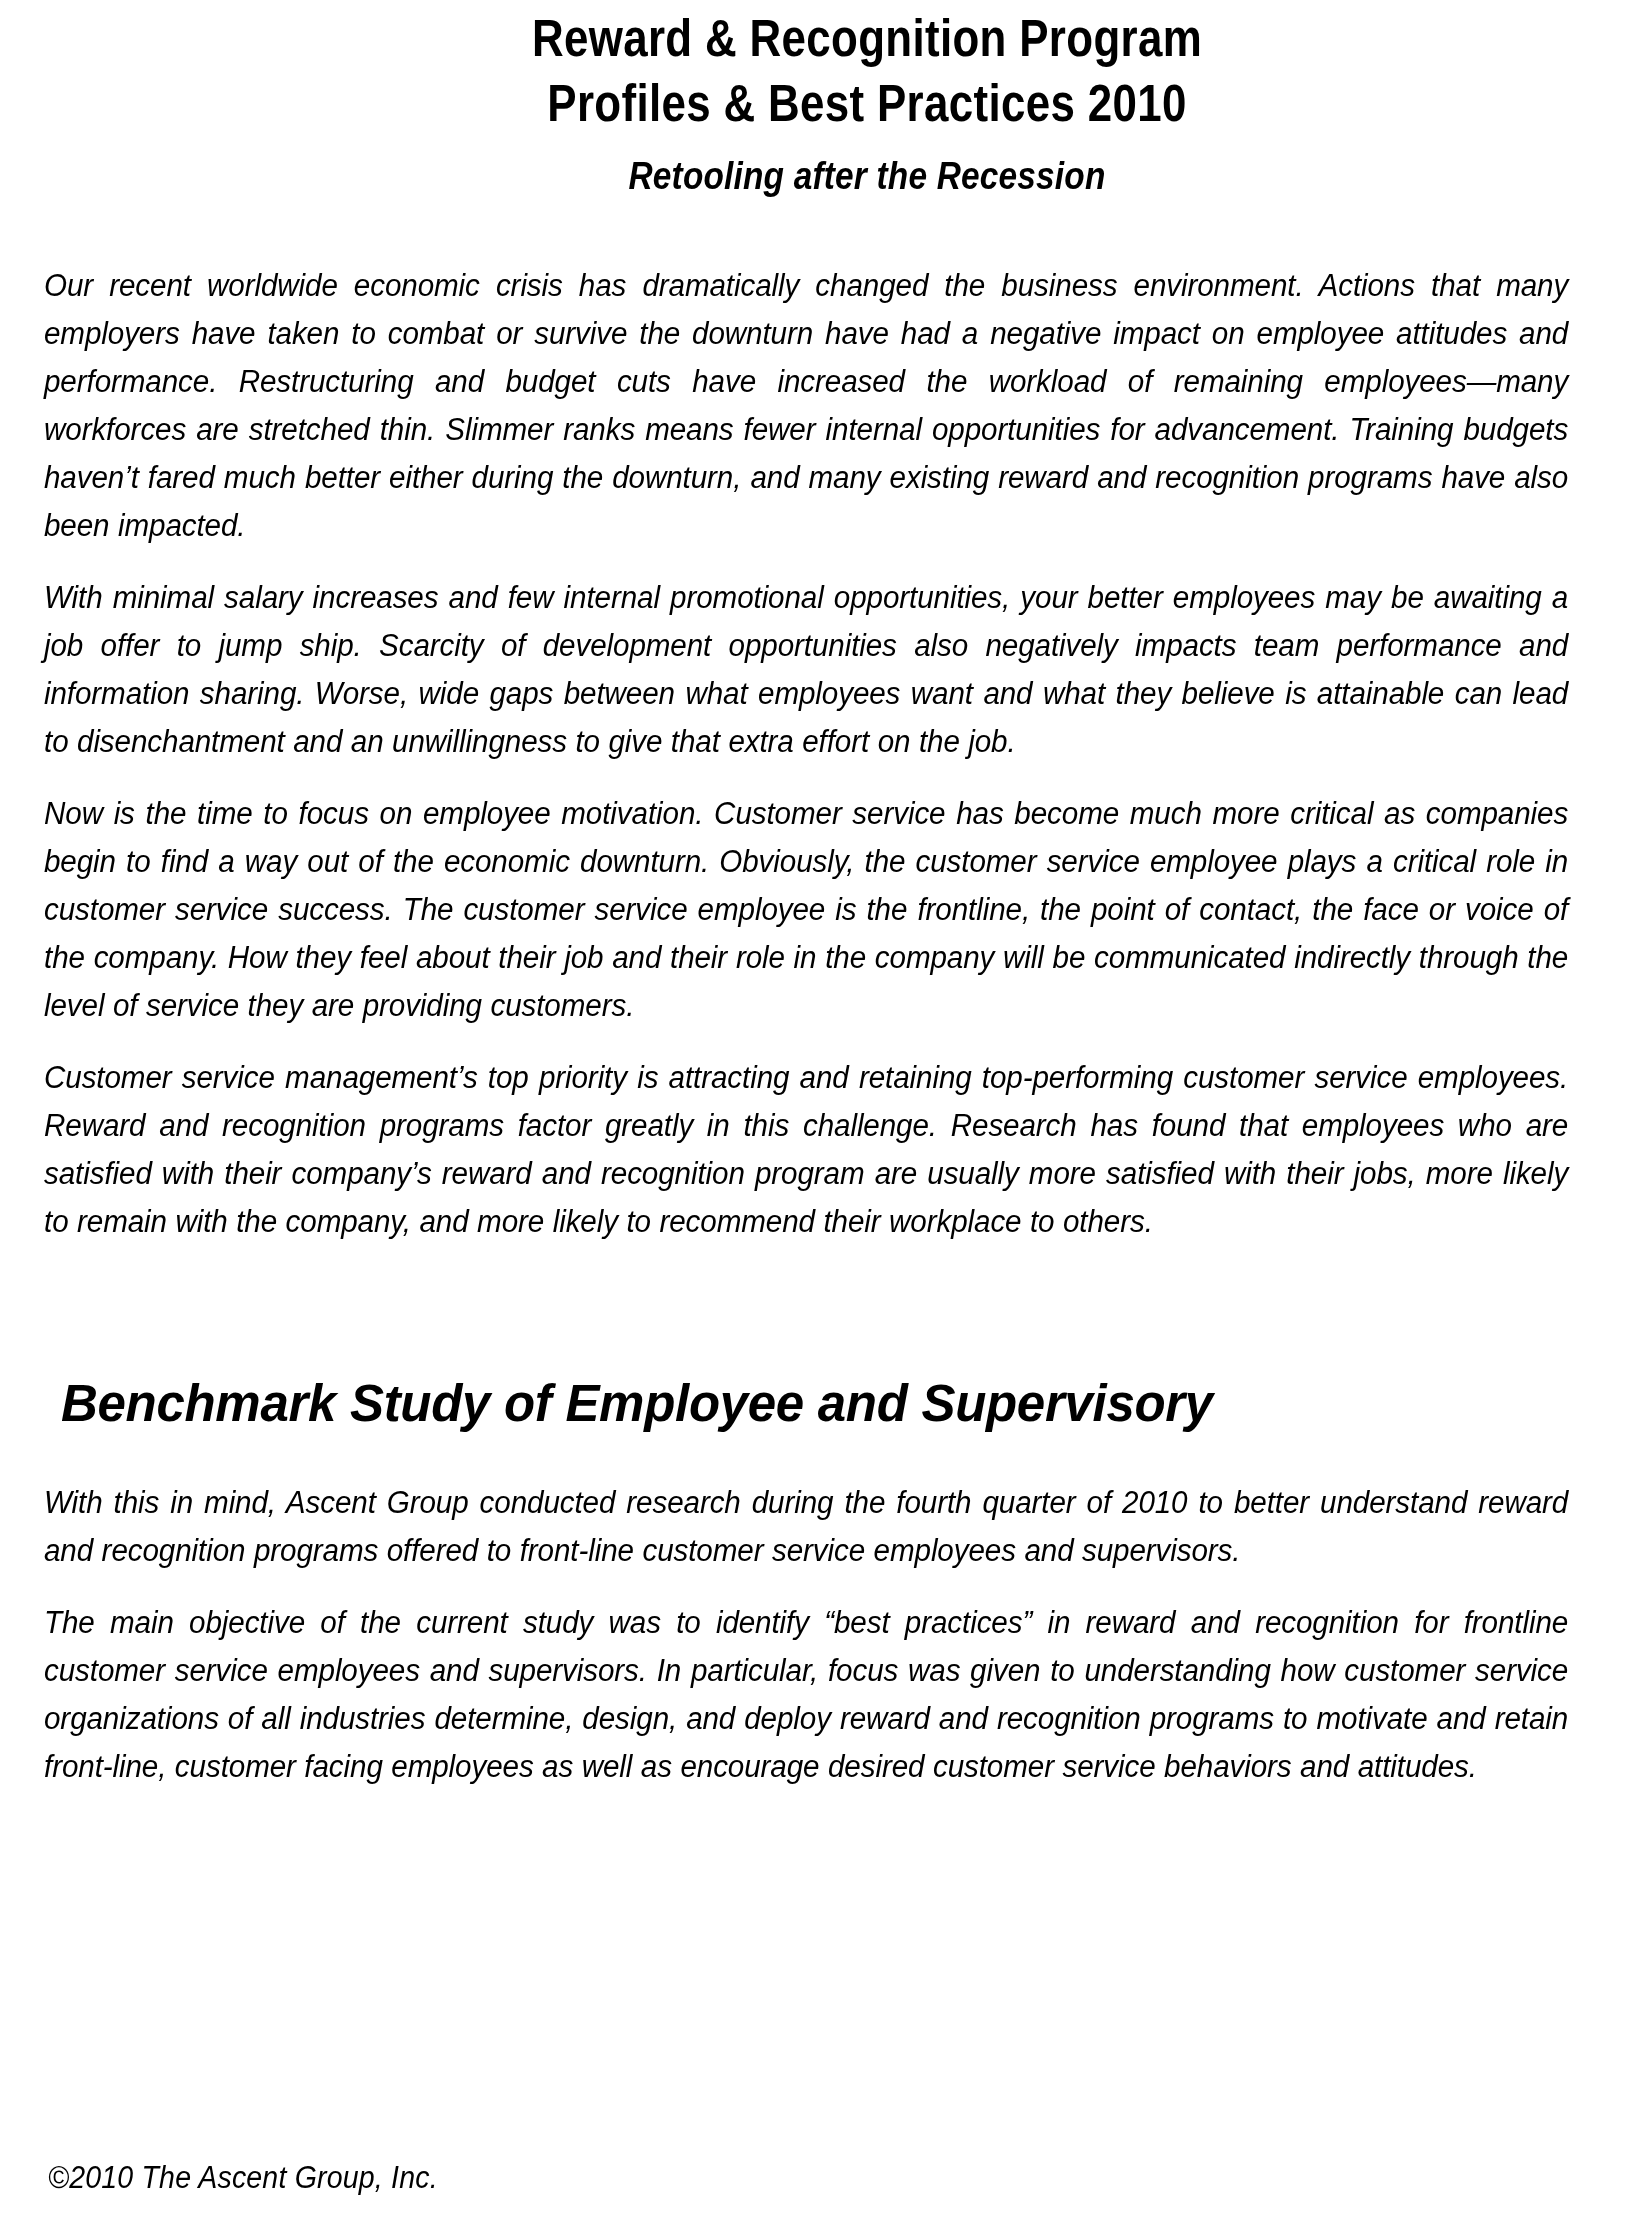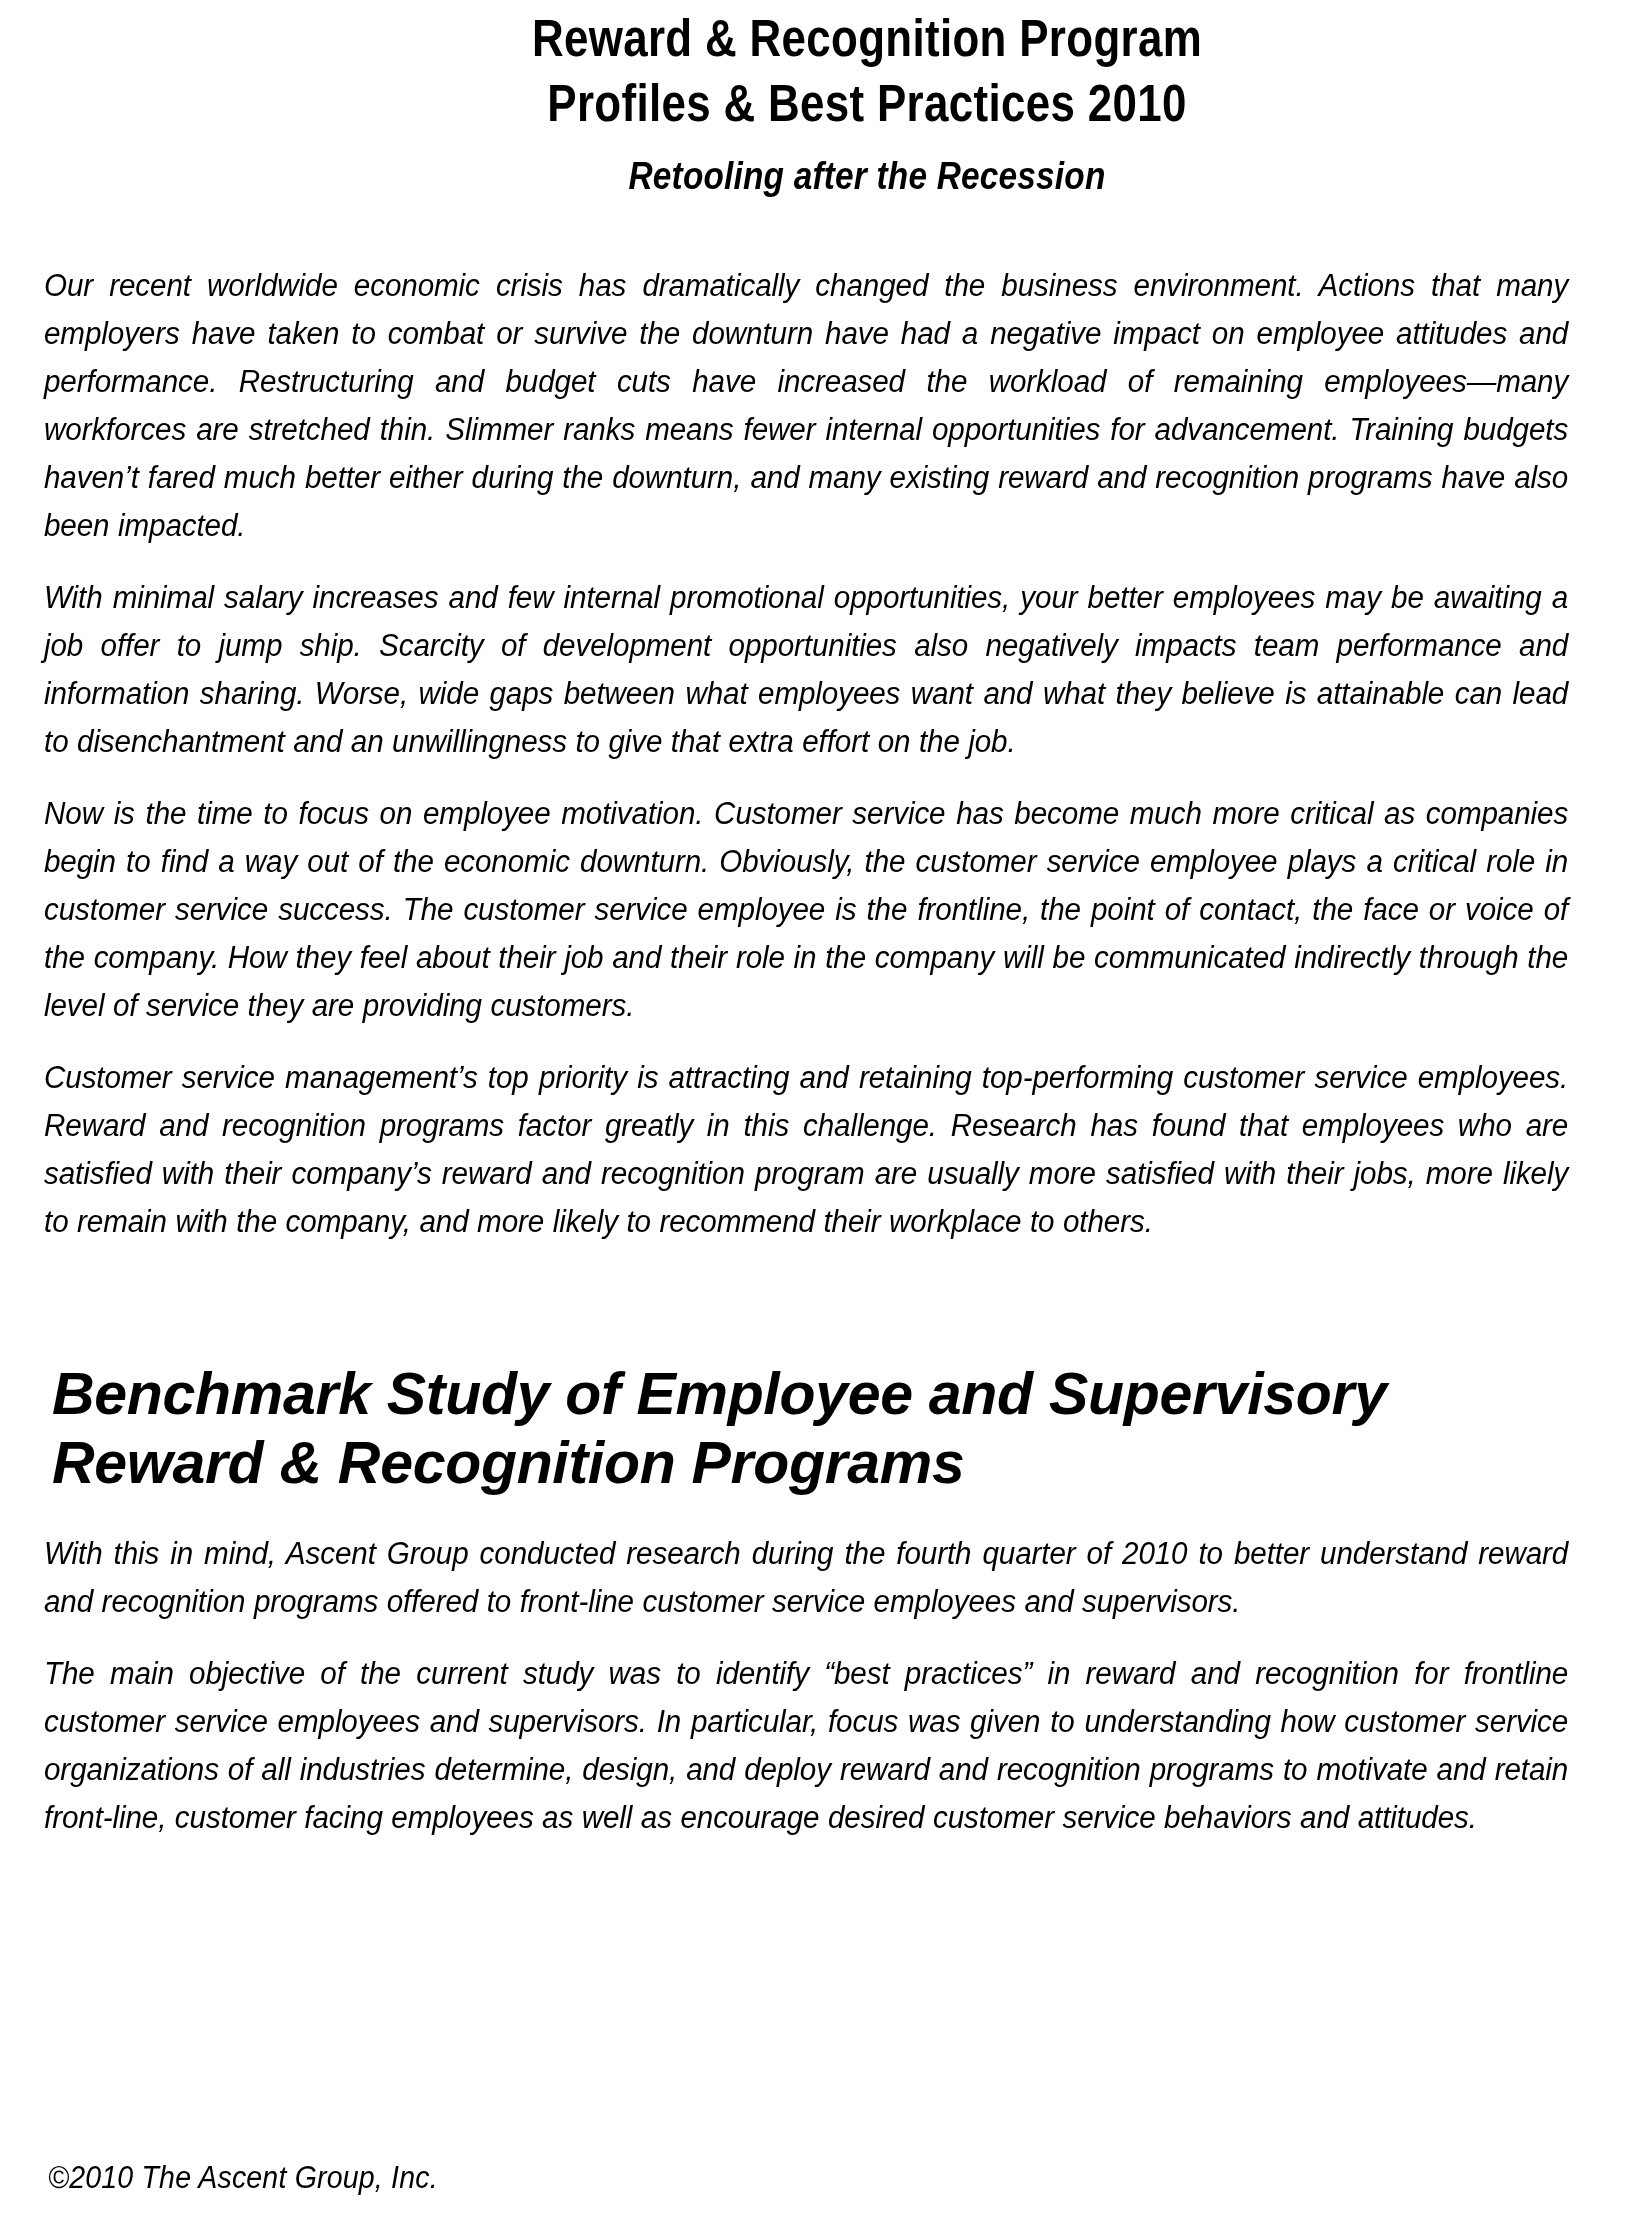--- a/index.html
+++ b/index.html
@@ -87,25 +87,25 @@
     width: 1596px;
     hyphens: none;
   }
 
   p.body-para:last-child {
     margin-bottom: 0;
   }
 
   
   .section-heading {
-    margin: 8px;
+    margin: 17px;
     padding: 0;
     font-family: "Liberation Sans", "DejaVu Sans", sans-serif;
     font-weight: 700;
-    font-size: 59px;
+    font-size: 51px;
     line-height: 61px;
     letter-spacing: -0.3px;
     text-align: left;
     color: #000000;
   }
 
   .heading-gap-top { height: 86px; }
   .heading-gap-bottom { height: 28px; }
 
   
@@ -142,21 +142,20 @@
     <p class="body-para">With minimal salary increases and few internal promotional opportunities, your better employees may be awaiting a job offer to jump ship. Scarcity of development opportunities also negatively impacts team performance and information sharing. Worse, wide gaps between what employees want and what they believe is attainable can lead to disenchantment and an unwillingness to give that extra effort on the job.</p>
 
     <p class="body-para">Now is the time to focus on employee motivation. Customer service has become much more critical as companies begin to find a way out of the economic downturn. Obviously, the customer service employee plays a critical role in customer service success. The customer service employee is the frontline, the point of contact, the face or voice of the company. How they feel about their job and their role in the company will be communicated indirectly through the level of service they are providing customers.</p>
 
     <p class="body-para">Customer service management’s top priority is attracting and retaining top-performing customer service employees. Reward and recognition programs factor greatly in this challenge. Research has found that employees who are satisfied with their company’s reward and recognition program are usually more satisfied with their jobs, more likely to remain with the company, and more likely to recommend their workplace to others.</p>
 
     <div class="heading-gap-top"></div>
 
     <h2 class="section-heading">Benchmark Study of Employee and Supervisory</h2>
 
-    <h2 class="section-heading">Reward &amp; Recognition Programs</h2>
 
     <div class="heading-gap-bottom"></div>
 
     <p class="body-para">With this in mind, Ascent Group conducted research during the fourth quarter of 2010 to better understand reward and recognition programs offered to front-line customer service employees and supervisors.</p>
 
     <p class="body-para">The main objective of the current study was to identify “best practices” in reward and recognition for frontline customer service employees and supervisors. In particular, focus was given to understanding how customer service organizations of all industries determine, design, and deploy reward and recognition programs to motivate and retain front-line, customer facing employees as well as encourage desired customer service behaviors and attitudes.</p>
 
   </div>
 
   <div class="footer">©2010 The Ascent Group, Inc.</div>

